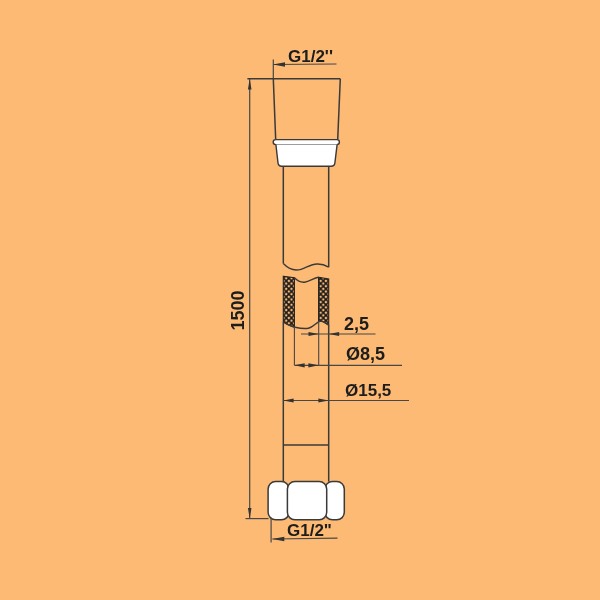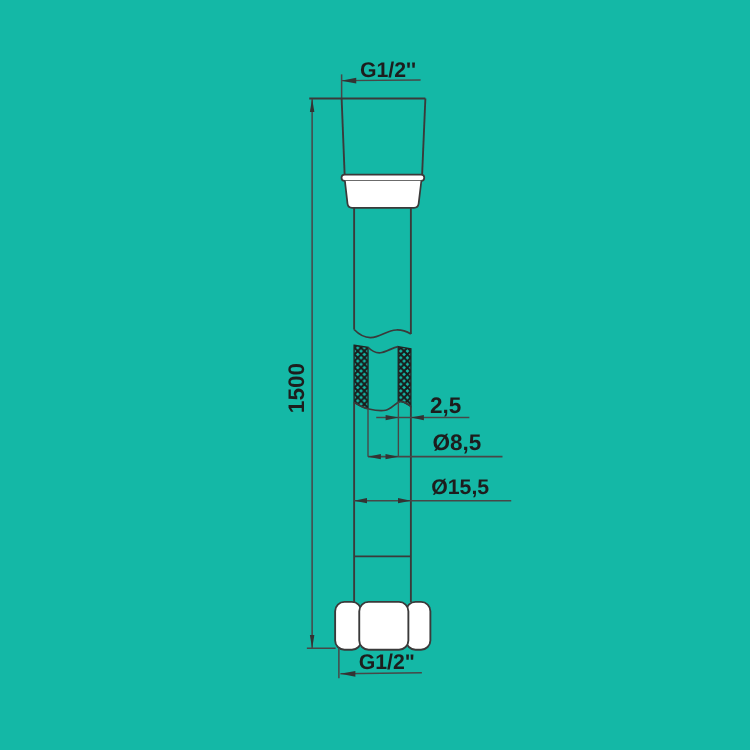--- a/index.html
+++ b/index.html
@@ -1,16 +1,16 @@
 <!DOCTYPE html>
 <html><head>
 <meta charset="utf-8">
 <style>
 html,body{margin:0;padding:0;background:#ffffff;}
-#page{width:600px;height:600px;position:relative;background:#14b8a6;overflow:hidden;}
+#page{width:600px;height:600px;position:relative;background:#fdba74;overflow:hidden;}
 text{font-family:"Liberation Sans",sans-serif;font-weight:bold;fill:#1d1d1d;}
 </style>
 </head>
 <body>
 <div id="page">
 <svg width="600" height="600" viewBox="0 0 600 600">
 <defs>
 <pattern id="xh" width="5.3" height="5.3" patternUnits="userSpaceOnUse">
 <path d="M0,0 L5.3,5.3 M5.3,0 L0,5.3" stroke="#191919" stroke-width="1.6" fill="none"></path>
 </pattern>

